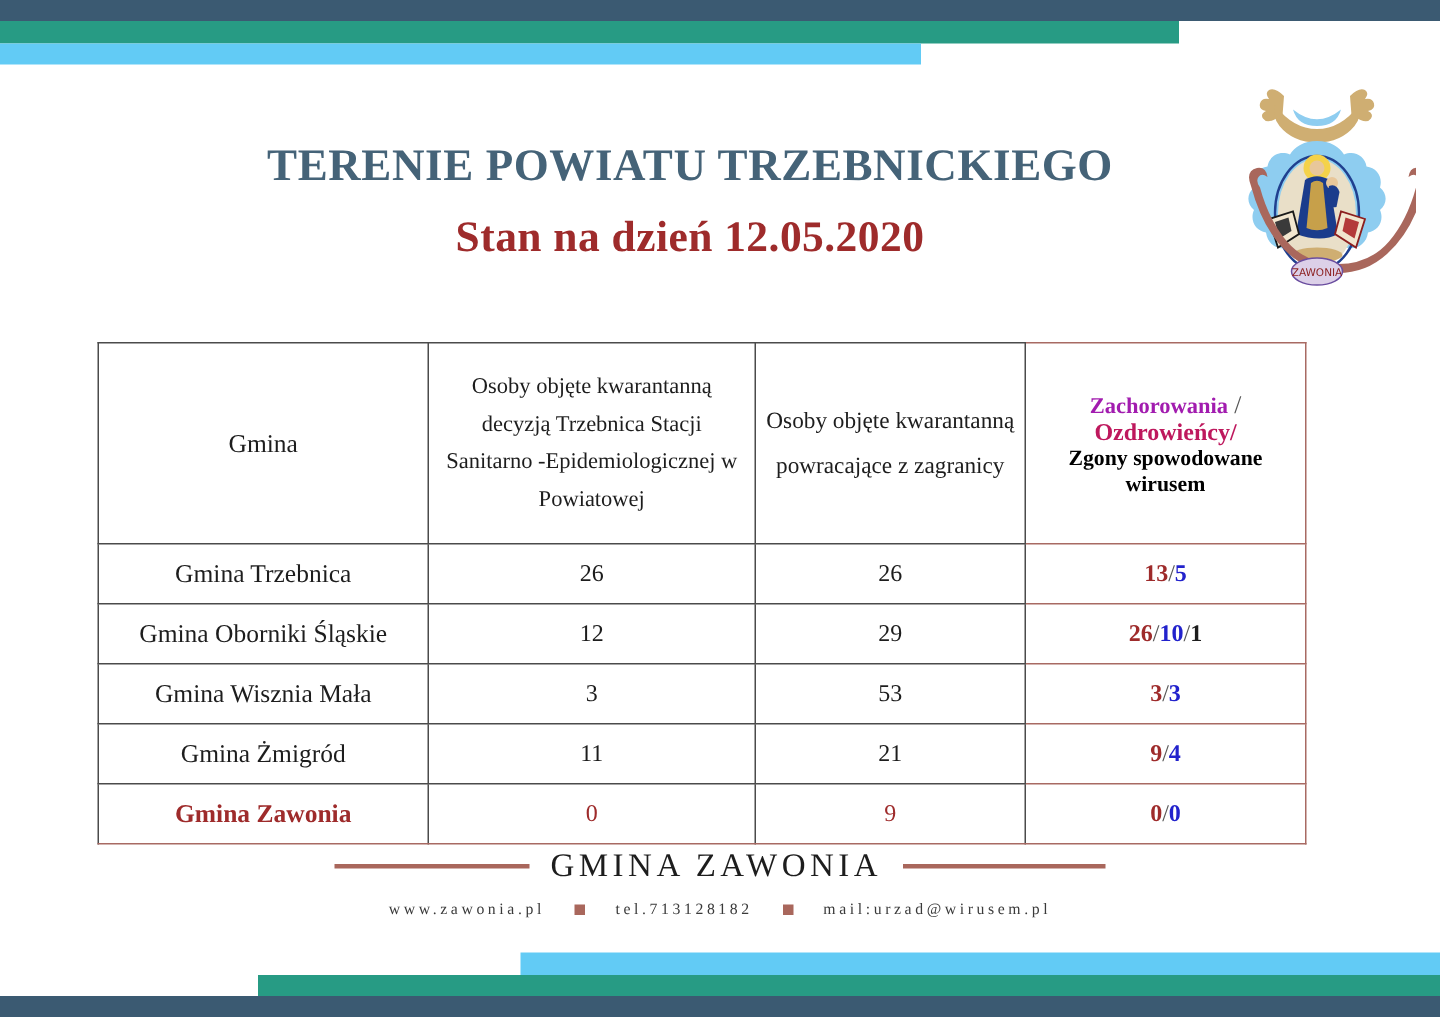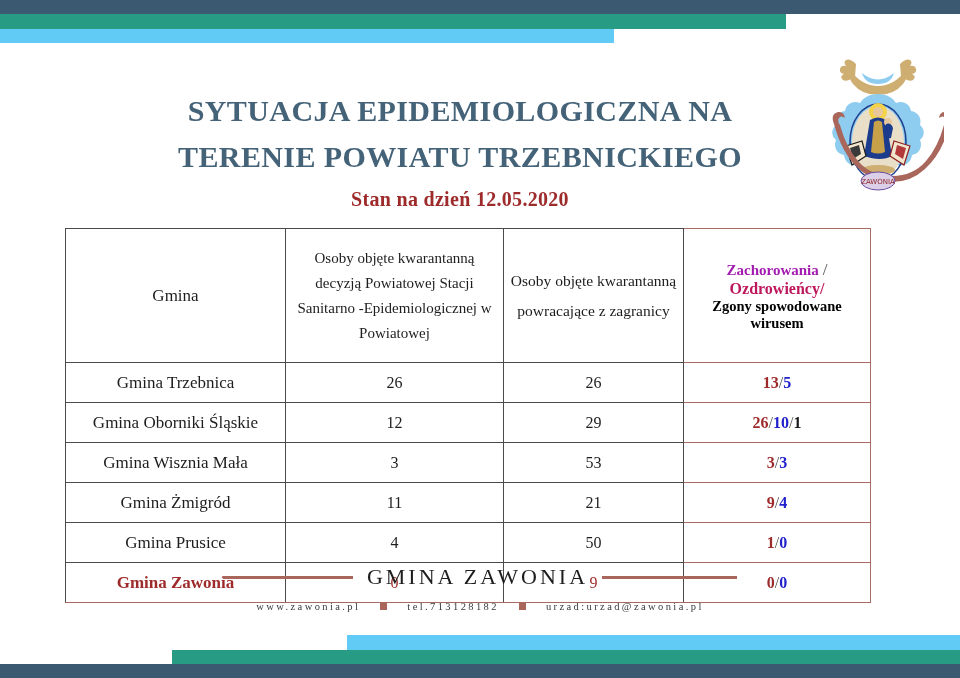--- a/index.html
+++ b/index.html
@@ -29,21 +29,21 @@
     font-size:30px;
     letter-spacing:0.4px;
     color:#456378;
     line-height:46px;
     white-space:nowrap;
   }
   #subtitle {
     margin-top:8px;
     font-family:"Liberation Serif", serif;
     font-weight:bold;
-    font-size:20px;
+    font-size:29px;
     color:#9e2b2b;
     letter-spacing:0.3px;
   }
 
   
   #emblem { position:absolute; left:812px; top:42px; width:132px; height:158px; }
 
   
   #table-wrap { position:absolute; left:65px; top:228px; width:805px; }
   table { border-collapse:collapse; width:805px; table-layout:fixed; }
@@ -115,21 +115,20 @@
 
 <div class="bar" id="bar-top-navy"></div>
 <div class="bar" id="bar-top-teal"></div>
 <div class="bar" id="bar-top-blue"></div>
 
 <div class="bar" id="bar-bot-blue"></div>
 <div class="bar" id="bar-bot-teal"></div>
 <div class="bar" id="bar-bot-navy"></div>
 
 <div id="title-block">
-  <div class="title-line">SYTUACJA EPIDEMIOLOGICZNA NA</div>
   <div class="title-line">TERENIE POWIATU TRZEBNICKIEGO</div>
   <div id="subtitle">Stan na dzień 12.05.2020</div>
 </div>
 
 <div id="emblem">
   <svg viewBox="0 0 132 158" width="132" height="158" aria-hidden="true">
 
     <g fill="#cfae72">
       <path d="M44 22 q-6 -6 -10 -4 q-3 2 0 6 q-5 -1 -6 3 q-1 4 4 5 q-4 2 -2 5 q2 3 7 1 l6 -3 z"></path>
       <path d="M88 22 q6 -6 10 -4 q3 2 0 6 q5 -1 6 3 q1 4 -4 5 q4 2 2 5 q-2 3 -7 1 l-6 -3 z"></path>
@@ -178,21 +177,21 @@
         <col class="c1">
         <col class="c2">
         <col class="c3">
         <col class="c4">
       </colgroup>
     <thead>
       <tr>
         <th class="h-gmina">Gmina</th>
         <th class="h-wrap">
           <div>Osoby objęte  kwarantanną</div>
-          <div>decyzją Powiatowej Stacji</div>
+          <div>decyzją Trzebnica Stacji</div>
           <div>Sanitarno -Epidemiologicznej w</div>
           <div>Powiatowej</div>
         </th>
         <th class="h-wrap2">
           <div>Osoby objęte kwarantanną</div>
           <div>powracające z zagranicy</div>
         </th>
         <th class="col-red">
           <div>
             <span class="hdr-zach">Zachorowania</span>
@@ -221,26 +220,20 @@
           <td class="num">3</td>
           <td class="num">53</td>
           <td class="num col-red"><span class="v-red">3</span><span class="v-sep">/</span><span class="v-blue">3</span></td>
         </tr>
         <tr>
           <td class="name">Gmina Żmigród</td>
           <td class="num">11</td>
           <td class="num">21</td>
           <td class="num col-red"><span class="v-red">9</span><span class="v-sep">/</span><span class="v-blue">4</span></td>
         </tr>
-        <tr>
-          <td class="name">Gmina Prusice</td>
-          <td class="num">4</td>
-          <td class="num">50</td>
-          <td class="num col-red"><span class="v-red">1</span><span class="v-sep">/</span><span class="v-blue">0</span></td>
-        </tr>
         <tr class="row-hl">
           <td class="name">Gmina Zawonia</td>
           <td class="num">0</td>
           <td class="num">9</td>
           <td class="num col-red"><span class="v-red">0</span><span class="v-sep">/</span><span class="v-blue">0</span></td>
         </tr>
       </tbody>
   </table>
 </div>
 
@@ -248,15 +241,15 @@
   <div id="footer-brand-row">
     <div class="rule" id="rule-left"></div>
     <div id="brand">GMINA ZAWONIA</div>
     <div class="rule" id="rule-right"></div>
   </div>
   <div id="footer-contact">
     <span>www.zawonia.pl</span>
     <span class="sqbullet"></span>
     <span>tel.713128182</span>
     <span class="sqbullet"></span>
-    <span>urzad:urzad@zawonia.pl</span>
+    <span>mail:urzad@wirusem.pl</span>
   </div>
 </div>
 
 </body></html>

